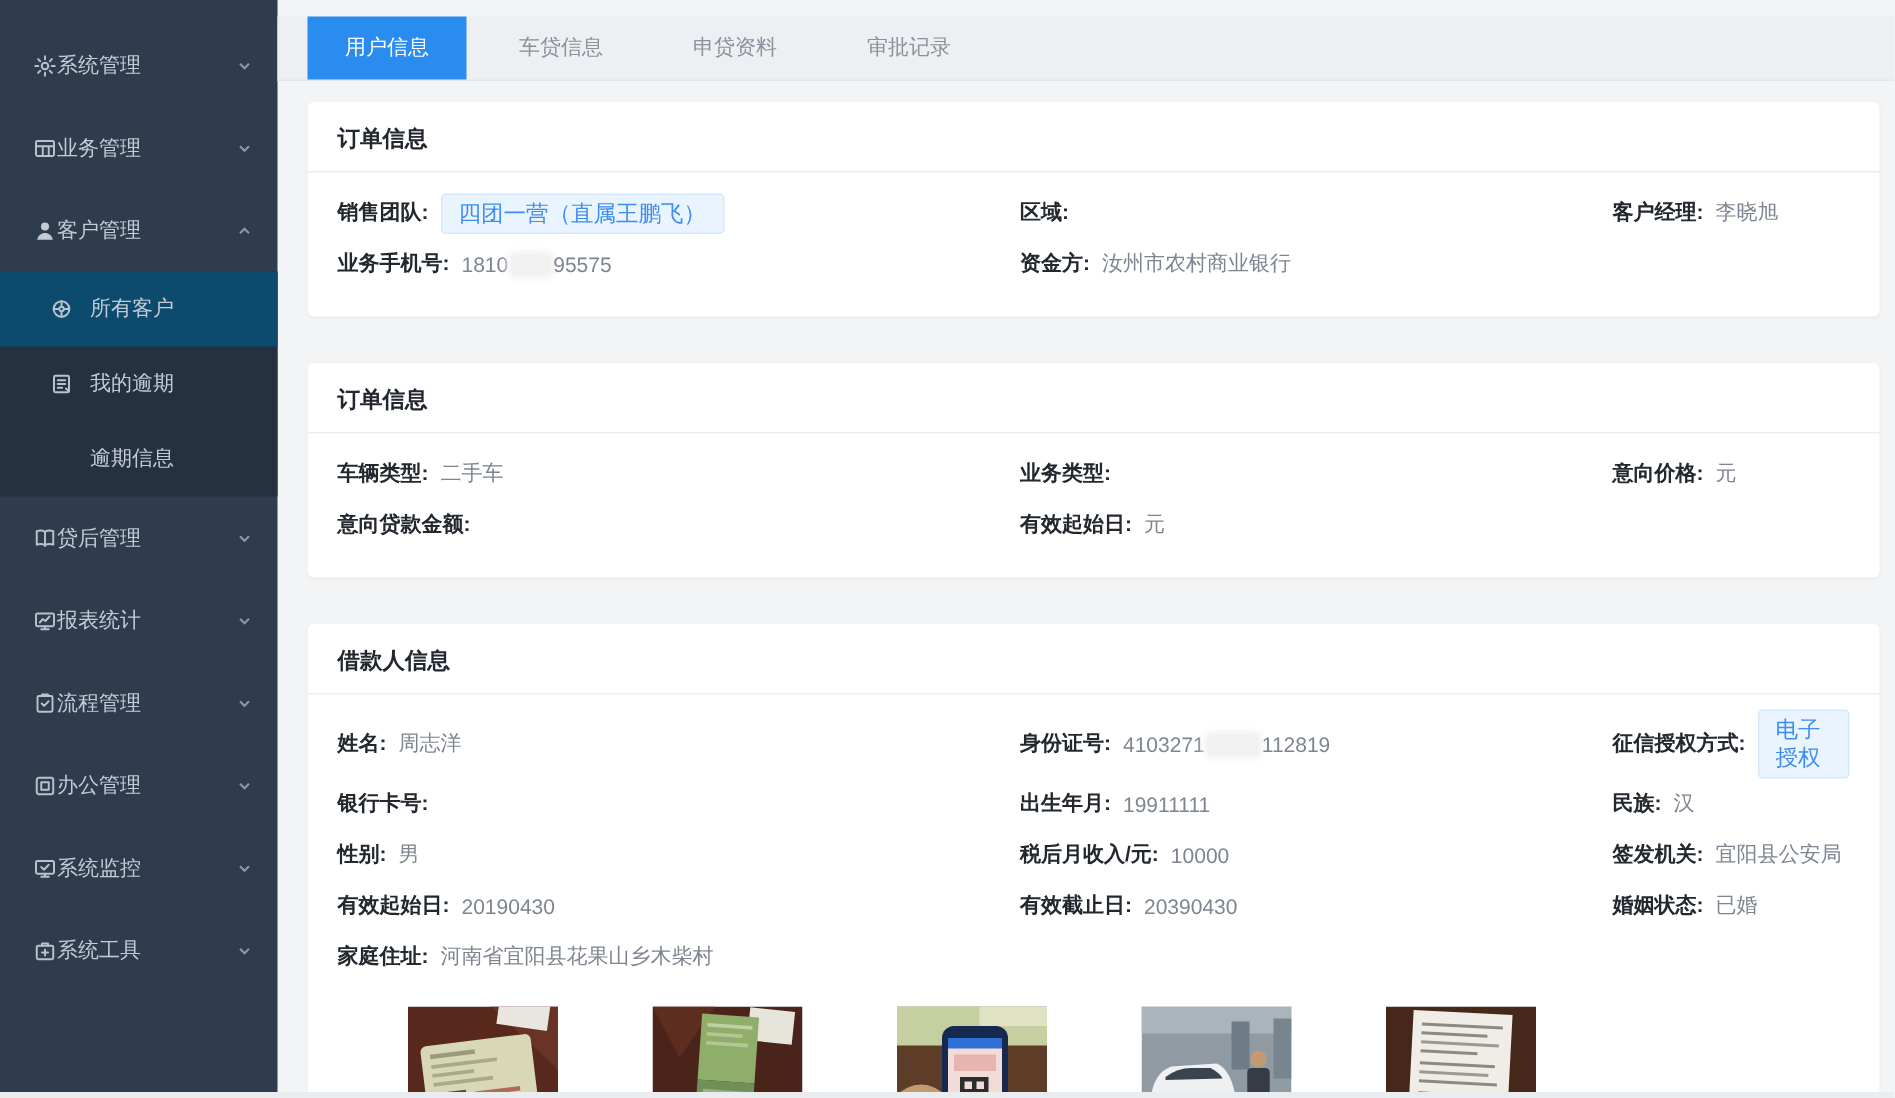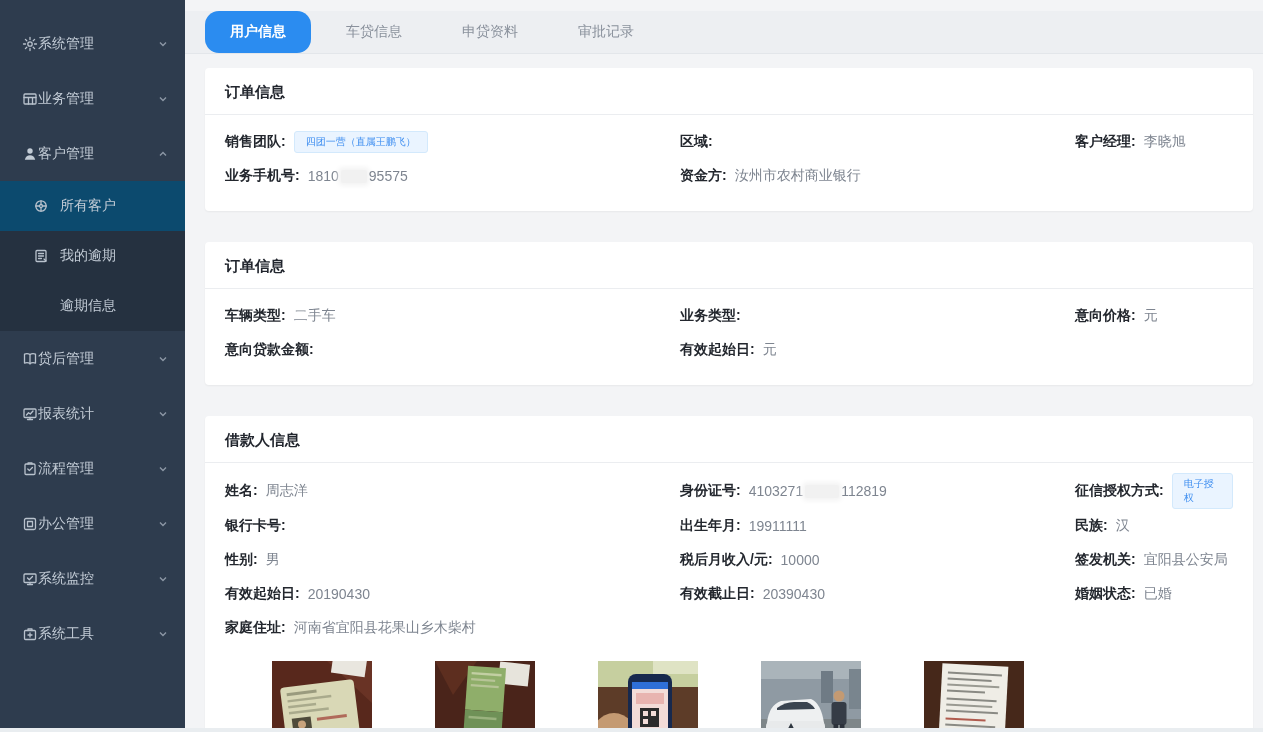--- a/index.html
+++ b/index.html
@@ -22,33 +22,33 @@
   .sub-item { height:50px; display:flex; align-items:center; gap:11px;
     padding-left:33px; font-size:14px; cursor:pointer; }
   .sub-item.active { background:#0c4a6e; }
   .sub-item.noicon { padding-left:60px; }
   
   .main { flex:1; display:flex; flex-direction:column; min-width:0; }
   .tabbar { margin-top:11px; height:43px; background:#edeff2; display:flex;
     align-items:stretch; padding-left:20px; border-bottom:1px solid #e3e6ea; }
   .tab { display:flex; align-items:center; padding:0 25px; margin-right:10px;
     font-size:14px; color:#8a919c; cursor:pointer; }
-  .tab.active { background:#2b8cf0; color:#fff; font-weight:bold;border-radius:14px; }
+  .tab.active { background:#2b8cf0; color:#fff; font-weight:normal; }
   .content { padding:14px 10px 0 20px; flex:1; overflow:hidden; }
   .card { background:#fff; border-radius:4px; margin-bottom:31px;
     box-shadow:0 1px 2px rgba(0,0,0,.05); }
   .card-title { font-size:15px; font-weight:bold; color:#22262e;
     padding:15px 20px 12px; border-bottom:1px solid #ebedf0; }
   .card-body { padding:10px 20px 18px; }
   .grid { display:grid; grid-template-columns:455px 395px 1fr; }
   .field { display:flex; align-items:center; min-height:34px; font-size:14px; }
   .field .k { font-weight:bold; color:#23272e; white-space:nowrap; }
   .field .v { color:#7e8590; margin-left:8px; white-space:nowrap; }
   .tag { background:#eaf4ff; border:1px solid #d3e9fc; color:#3d8df0;
-    border-radius:3px; padding:3px 11px; font-size:10px; margin-left:8px; }
+    border-radius:3px; padding:3px 11px; font-size:15px; margin-left:8px; }
   .blur { display:inline-block; width:26px; height:13px; background:#f1f1f1;
     border-radius:2px; margin:0 2px; vertical-align:-2px;
     box-shadow:0 0 5px 3px #f4f4f4; }
   .photos { display:flex; gap:63px; padding:16px 0 0 47px; }
   .photo { width:100px; display:flex; flex-direction:column; align-items:center;
     cursor:pointer; }
   .photo svg { width:100px; height:100px; display:block; }
   .bottom-edge { position:absolute; left:0; bottom:0; width:100%; height:4px;
     background:#e9edf0; }
 </style>

